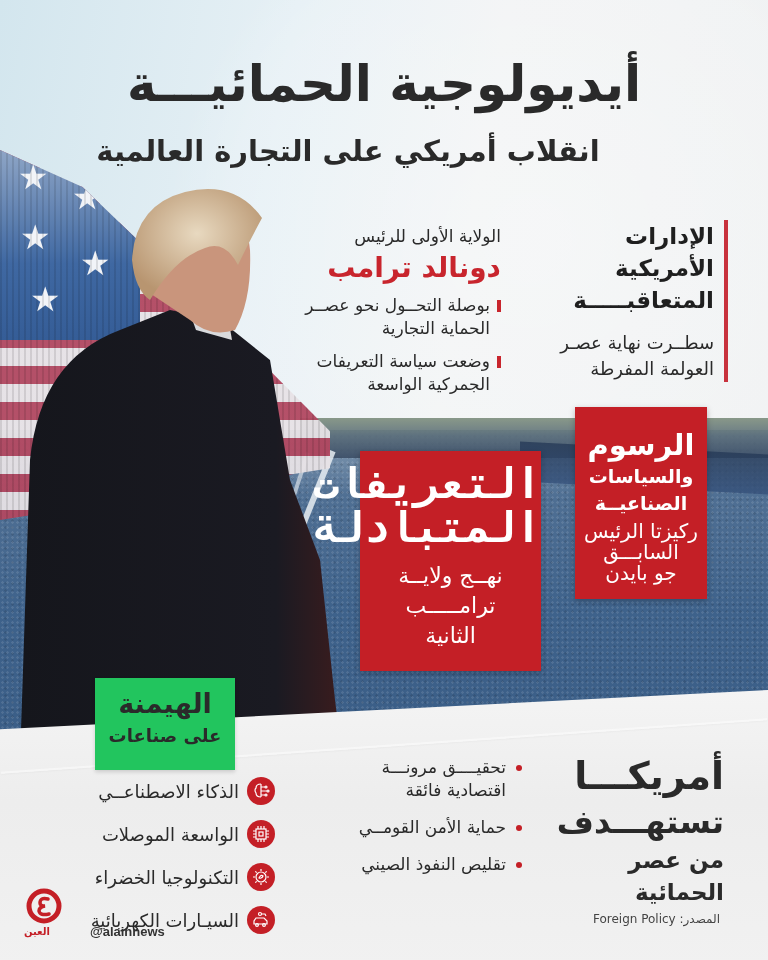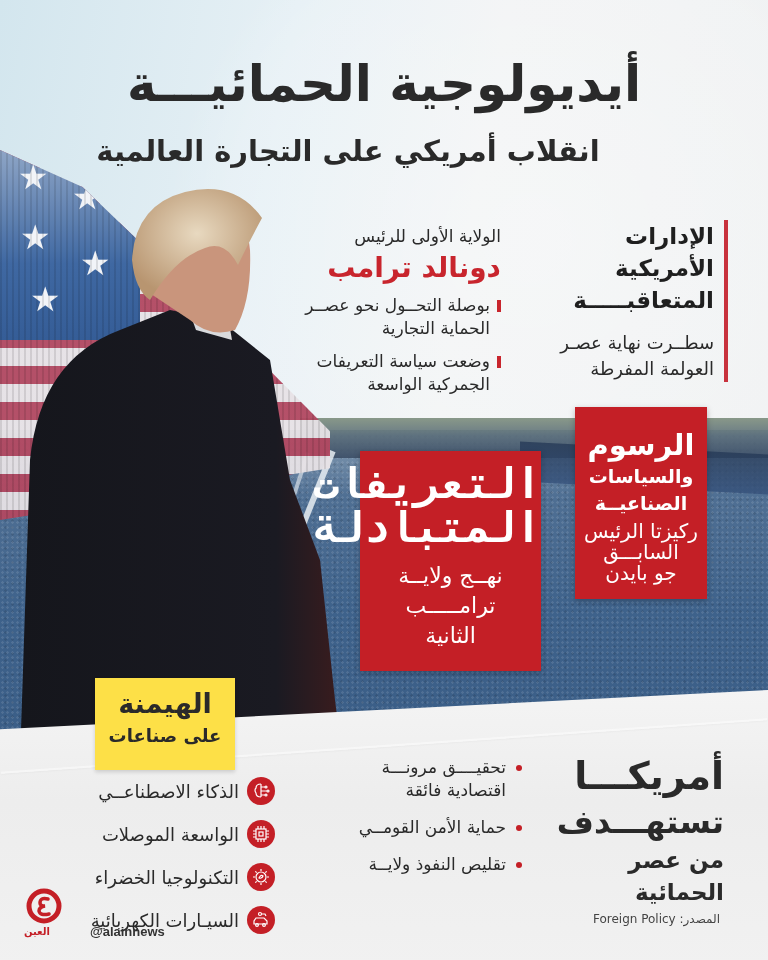--- a/index.html
+++ b/index.html
@@ -137,21 +137,21 @@
   .box-tariffs .p { font-size: 22px; line-height: 30px; margin-top: 8px; }
 
   .box-fees { left: 575px; top: 407px; width: 132px; height: 192px; padding-top: 20px; }
   .box-fees .h1 { font-size: 29px; font-weight: bold; line-height: 36px; }
   .box-fees .h2 { font-size: 19px; font-weight: bold; line-height: 27px; }
   .box-fees .p { font-size: 20px; line-height: 21px; margin-top: 4px; }
 
   
   .dominance {
     position: absolute; left: 95px; top: 678px; width: 140px; height: 92px;
-    background: #fde047; direction: rtl; text-align: center;
+    background: #22c55e; direction: rtl; text-align: center;
     box-shadow: 0 2px 4px rgba(0,0,0,0.15);
   }
   .dominance .h { font-size: 27px; font-weight: bold; color: #2a2a2a; line-height: 40px; margin-top: 6px; }
   .dominance .p { font-size: 18px; font-weight: bold; color: #2a2a2a; line-height: 24px; }
 
   .industries {
     position: absolute; left: 60px; top: 772px; width: 215px; direction: rtl;
   }
   .industry {
     display: flex; align-items: center; height: 38px; margin-bottom: 5px;
@@ -355,21 +355,21 @@
 
   <div class="goals">
     <div class="goal">
       <div>تحقيــــق مرونـــة</div>
       <div>اقتصادية فائقة</div>
     </div>
     <div class="goal">
       <div>حماية الأمن القومــي</div>
     </div>
     <div class="goal">
-      <div>تقليص النفوذ ولايــة</div>
+      <div>تقليص النفوذ الصيني</div>
     </div>
   </div>
 
   <div class="source">المصدر: Foreign Policy</div>
 
   <svg class="logo" viewBox="0 0 36 36">
     <circle cx="18" cy="18" r="15" fill="none" stroke="#c41f26" stroke-width="5"></circle>
     <path d="M22 11 Q14 9 14 15 Q14 18 19 18 Q13 19 13 23 Q14 28 23 26" fill="none" stroke="#c41f26" stroke-width="3.5" stroke-linecap="round"></path>
   </svg>
   <div class="logo-word">العين</div>

